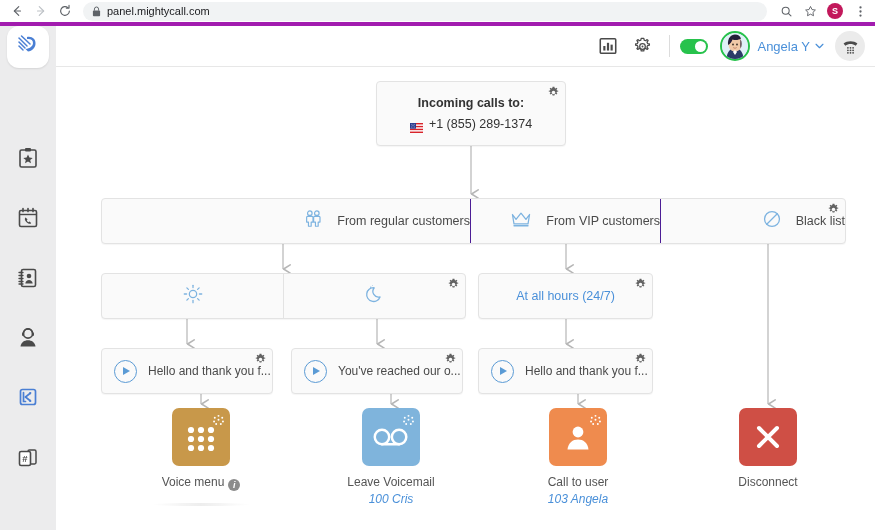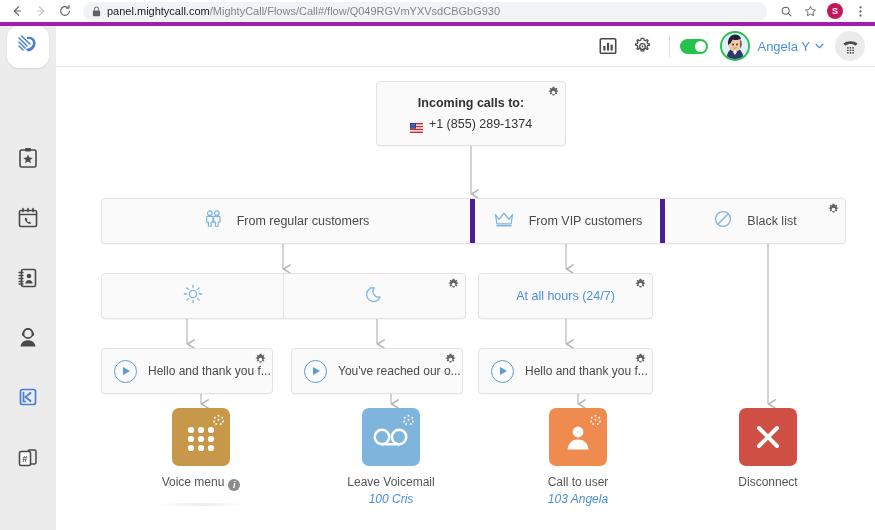--- a/index.html
+++ b/index.html
@@ -136,24 +136,24 @@
   .inc-title { font-size: 12.5px; font-weight: bold; color: #333; }
   .inc-number-row { display: flex; align-items: center; margin-top: 7px; }
   .flag { width: 13px; height: 10px; margin-right: 6px; }
   .inc-number { font-size: 12.5px; color: #333; }
 
   #row-segments {
     left: 45px; top: 131px; width: 745px; height: 46px;
     display: flex; padding: 0;
   }
   .seg {
-    display: flex; align-items: center; justify-content: center;
+    display: flex; align-items: center; justify-content: flex-end;
     height: 100%; gap: 14px;
   }
-  .seg + .seg { border-left: 5px solid #4c1d95; }
+  .seg + .seg { border-left: 1px solid #4c1d95; }
   .seg-label { font-size: 12.5px; color: #4a4a4a; }
 
   #row-schedule-left {
     left: 45px; top: 206px; width: 365px; height: 46px;
     display: flex;
   }
   .sched-half {
     flex: 1; display: flex; align-items: center; justify-content: center;
   }
   .sched-half + .sched-half { border-left: 1px solid #e3e3e3; }
@@ -238,21 +238,20 @@
   </div>
 
   <div class="omnibox">
     <span class="lock-icon">
       <svg width="9" height="11" viewBox="0 0 10 12">
           <rect x="1" y="5" width="8" height="6.2" rx="1" fill="#5f6368"></rect>
           <path d="M2.7 5 V3.3 A2.3 2.3 0 0 1 7.3 3.3 V5" stroke="#5f6368" stroke-width="1.1" fill="none"></path>
         </svg>
     </span>
     <span class="url-main">panel.mightycall.com</span>
-      <span class="url-rest">/MightyCall/Flows/Call#/flow/Q049RGVmYXVsdCBGbG930</span>
   </div>
 
   <div class="chrome-right">
     <div class="chrome-icon">
       <svg width="13" height="13" viewBox="0 0 16 16">
           <circle cx="7" cy="7" r="4.3" stroke="#5f6368" stroke-width="1.3" fill="none"></circle>
           <path d="M10.2 10.2 L13.5 13.5" stroke="#5f6368" stroke-width="1.3" stroke-linecap="round"></path>
         </svg>
     </div>
     <div class="chrome-icon">

